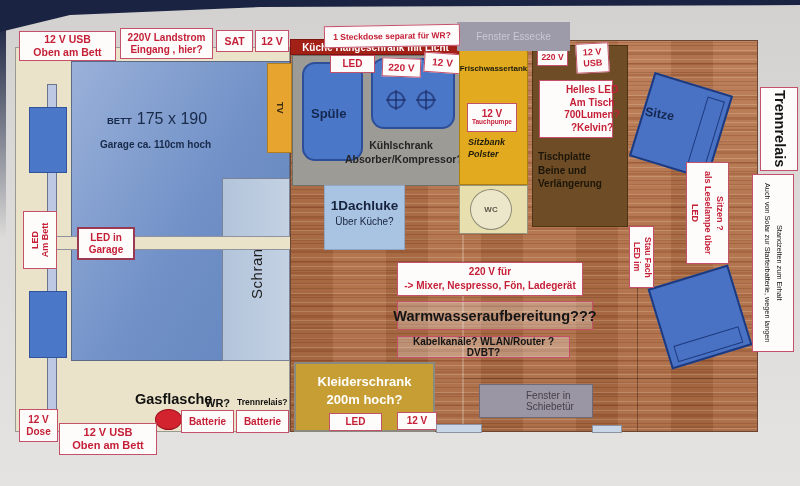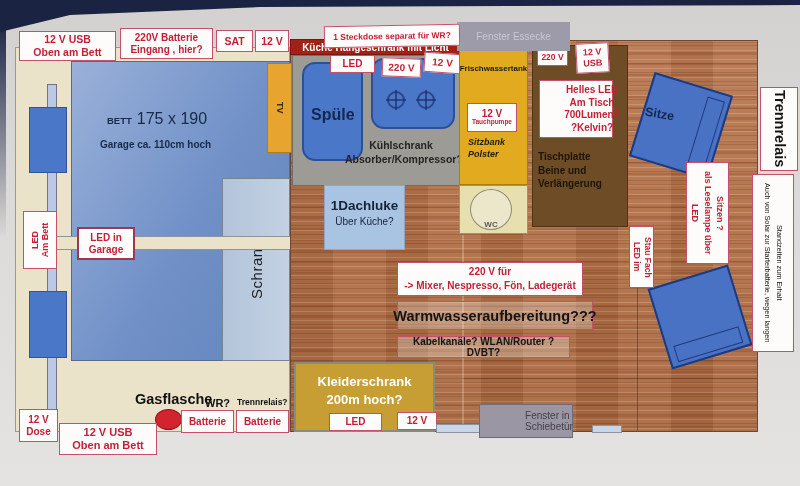--- a/index.html
+++ b/index.html
@@ -76,21 +76,21 @@
   <div class="abs" style="left:100px;top:139px;font-size:10px;font-weight:bold;color:#182a49;white-space:nowrap;">Garage ca. 110cm hoch</div>
   <div class="rbox" style="left:23px;top:211px;width:34px;height:58px;">
     <div class="rotccw" style="width:58px;height:34px;font-size:9px;">LED
 Am Bett</div>
   </div>
   <div class="rbox" style="left:77px;top:227px;width:58px;height:33px;font-size:10px;border-width:2px;border-color:#993a52;">LED in
 Garage</div>
 
   <div class="abs" style="left:292px;top:55px;width:168px;height:131px;background:#9c9b96;border:1px solid #70706a;box-sizing:border-box;"></div>
   <div class="abs" style="left:302px;top:62px;width:61px;height:99px;background:#4a77c8;border:2px solid #2d4f9a;border-radius:13px;box-sizing:border-box;">
-    <span style="position:absolute;left:7px;top:42px;font-size:16px;font-weight:bold;color:#14284f;">Spüle</span>
+    <span style="position:absolute;left:7px;top:42px;font-size:13px;font-weight:bold;color:#14284f;">Spüle</span>
   </div>
   <div class="abs" style="left:371px;top:58px;width:84px;height:71px;background:#4a77c8;border:2px solid #2d4f9a;border-radius:13px;box-sizing:border-box;">
     <div class="burner" style="left:14px;top:31px;"></div>
     <div class="burner" style="left:44px;top:31px;"></div>
   </div>
   <div class="abs pre" style="left:345px;top:139px;width:112px;font-size:10.5px;font-weight:600;color:#242424;text-align:center;line-height:1.3;">Kühlschrank
 Absorber/Kompressor?</div>
 
   <div class="abs" style="left:290px;top:39px;width:171px;height:16px;background:#a32017;border:1px solid #7d150f;box-sizing:border-box;color:#fff;font-size:10px;font-weight:bold;display:flex;align-items:center;justify-content:center;">Küche Hängeschrank mit Licht</div>
   <div class="rbox" style="left:330px;top:55px;width:45px;height:18px;font-size:10px;">LED</div>
@@ -104,21 +104,21 @@
 
   <div class="abs" style="left:459px;top:42px;width:69px;height:143px;background:#e2aa1f;border:1px solid #a87f10;box-sizing:border-box;"></div>
   <div class="abs" style="left:459px;top:64px;width:69px;text-align:center;font-size:8px;font-weight:bold;color:#1a1a10;white-space:nowrap;">Frischwassertank</div>
   <div class="rbox" style="left:467px;top:103px;width:50px;height:29px;flex-direction:column;line-height:1.05;">
     <span style="font-size:10px;">12 V</span>
     <span style="font-size:6.5px;">Tauchpumpe</span>
   </div>
   <div class="abs pre" style="left:468px;top:137px;font-size:9px;font-weight:bold;color:#201c0c;line-height:1.3;font-style:italic;">Sitzbank
 Polster</div>
   <div class="abs" style="left:459px;top:185px;width:69px;height:49px;background:#e7dfae;border:1px solid #97937e;box-sizing:border-box;"></div>
-  <div class="abs" style="left:470px;top:189px;width:42px;height:41px;background:#ece6ca;border:1px solid #8d8a76;border-radius:50%;display:flex;align-items:flex-end;justify-content:center;box-sizing:border-box;">
+  <div class="abs" style="left:470px;top:189px;width:42px;height:41px;background:#ece6ca;border:1px solid #8d8a76;border-radius:50%;display:flex;align-items:center;justify-content:center;box-sizing:border-box;">
     <span style="font-size:8px;font-weight:bold;color:#5c584a;">WC</span>
   </div>
 
   <div class="abs" style="left:532px;top:45px;width:96px;height:182px;background:#6e4d26;border:1px solid #4e3414;box-sizing:border-box;"></div>
   <div class="rbox" style="left:537px;top:48px;width:31px;height:18px;font-size:8.5px;">220 V</div>
   <div class="rbox" style="left:576px;top:43px;width:33px;height:30px;font-size:9px;transform:rotate(-3deg);">12 V
 USB</div>
   <div class="rbox" style="left:539px;top:80px;width:74px;height:58px;font-size:10px;line-height:1.25;padding-left:32px;">Helles LED
 Am Tisch
 700Lumen?
@@ -140,35 +140,35 @@
   <div class="kbox" style="left:397px;top:336px;width:173px;height:22px;font-size:10px;">Kabelkanäle? WLAN/Router ? DVBT?</div>
   <div class="kbox" style="left:397px;top:301px;width:196px;height:29px;font-size:14.5px;">Warmwasseraufbereitung???</div>
 
   <div class="abs pre" style="left:294px;top:362px;width:141px;height:70px;background:#c79e33;border:2px solid #8a8a80;box-sizing:border-box;color:#fff;font-size:13px;font-weight:bold;text-align:center;padding-top:9px;line-height:1.35;">Kleiderschrank
 200m hoch?</div>
   <div class="rbox" style="left:329px;top:413px;width:53px;height:18px;font-size:10px;">LED</div>
   <div class="rbox" style="left:397px;top:412px;width:40px;height:18px;font-size:10px;">12 V</div>
 
   <div class="abs" style="left:436px;top:424px;width:46px;height:9px;background:#c9d6e8;border:1px solid #8b93a3;box-sizing:border-box;"></div>
   <div class="abs" style="left:592px;top:425px;width:30px;height:8px;background:#c9d6e8;border:1px solid #8b93a3;box-sizing:border-box;"></div>
-  <div class="abs" style="left:479px;top:404px;width:94px;height:34px;background:#9b96a4;border:1px solid #6e6a76;box-sizing:border-box;color:#454049;font-size:10px;display:flex;align-items:center;justify-content:center;padding-left:46px;">Fenster in Schiebetür</div>
+  <div class="abs" style="left:479px;top:384px;width:114px;height:34px;background:#9b96a4;border:1px solid #6e6a76;box-sizing:border-box;color:#454049;font-size:10px;display:flex;align-items:center;justify-content:center;padding-left:46px;">Fenster in Schiebetür</div>
   <div class="abs" style="left:457px;top:22px;width:113px;height:29px;background:#9d9ba9;color:#c9c7d3;font-size:10px;display:flex;align-items:center;justify-content:center;">Fenster Essecke</div>
 
   <div class="rbox vlr" style="left:629px;top:226px;width:25px;height:62px;font-size:8.5px;line-height:1.3;">LED im
 Stau Fach</div>
   <div class="rbox vlr" style="left:686px;top:162px;width:43px;height:102px;font-size:9px;line-height:1.35;">LED
 als Leselampe über
 Sitzen ?</div>
   <div class="rbox vlr" style="left:760px;top:87px;width:38px;height:84px;font-size:14.5px;color:#141414;font-weight:bold;">Trennrelais</div>
   <div class="rbox vlr" style="left:752px;top:174px;width:42px;height:178px;font-size:7.3px;color:#141414;font-weight:normal;line-height:1.7;">Auch von Solar zur Starterbatterie, wegen langen
 Standzeiten zum Erhalt</div>
 
   <div class="rbox" style="left:19px;top:31px;width:97px;height:30px;font-size:10.5px;">12 V USB
 Oben am Bett</div>
-  <div class="rbox" style="left:120px;top:28px;width:93px;height:31px;font-size:10px;">220V Batterie
+  <div class="rbox" style="left:120px;top:28px;width:93px;height:31px;font-size:10px;">220V Landstrom
 Eingang , hier?</div>
   <div class="rbox" style="left:216px;top:30px;width:37px;height:22px;font-size:10.5px;">SAT</div>
   <div class="rbox" style="left:255px;top:30px;width:34px;height:22px;font-size:10.5px;">12 V</div>
   <div class="rbox" style="left:324px;top:25px;width:136px;height:22px;font-size:8.5px;transform:rotate(-1deg);">1 Steckdose separat für WR?</div>
 
   <div class="abs" style="left:135px;top:391px;font-size:14.5px;font-weight:bold;color:#111;">Gasflasche</div>
   <div class="abs" style="left:205px;top:397px;font-size:11px;font-weight:600;color:#111;">WR?</div>
   <div class="abs" style="left:237px;top:397px;font-size:8.5px;font-weight:600;color:#111;">Trennrelais?</div>
   <div class="abs" style="left:155px;top:409px;width:27px;height:21px;background:#d2232e;border:1px solid #9b0f1d;border-radius:50%;box-sizing:border-box;"></div>
   <div class="rbox" style="left:181px;top:410px;width:53px;height:23px;font-size:10px;">Batterie</div>

